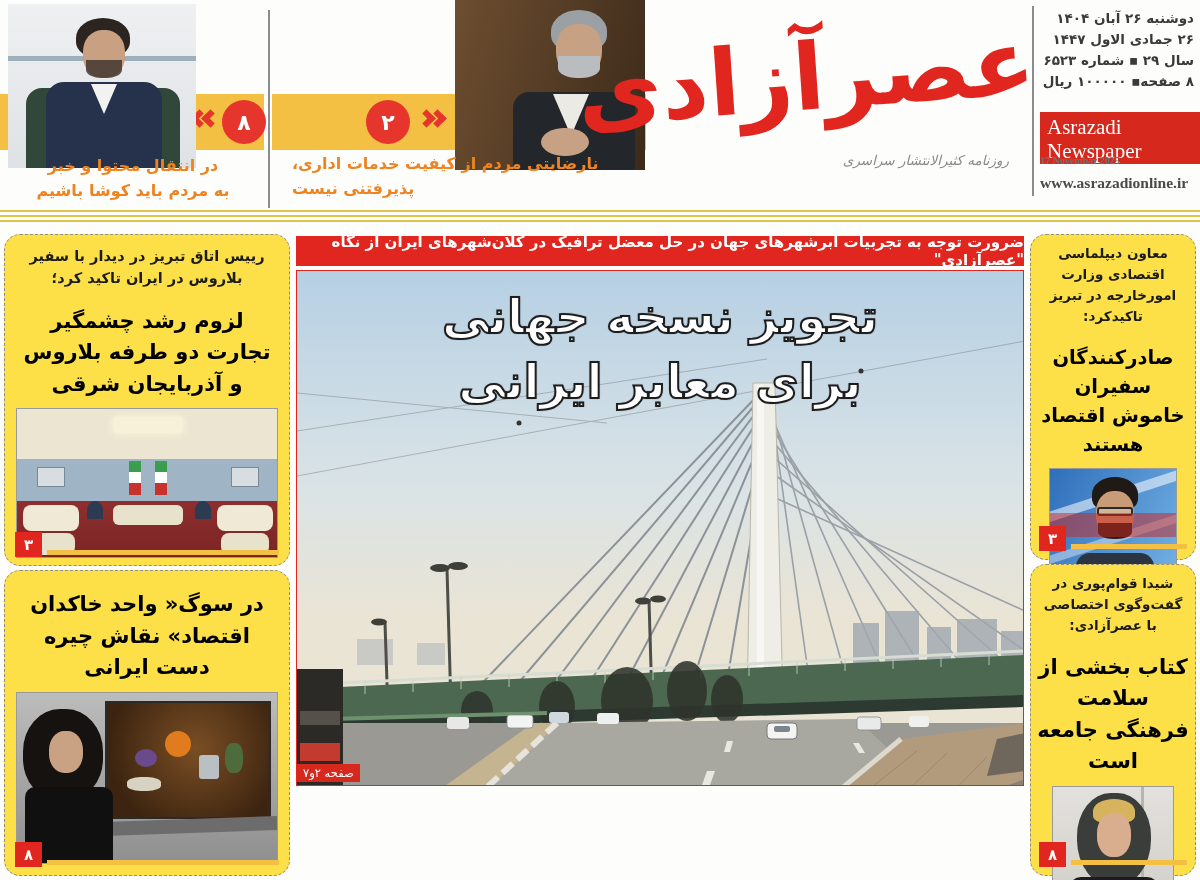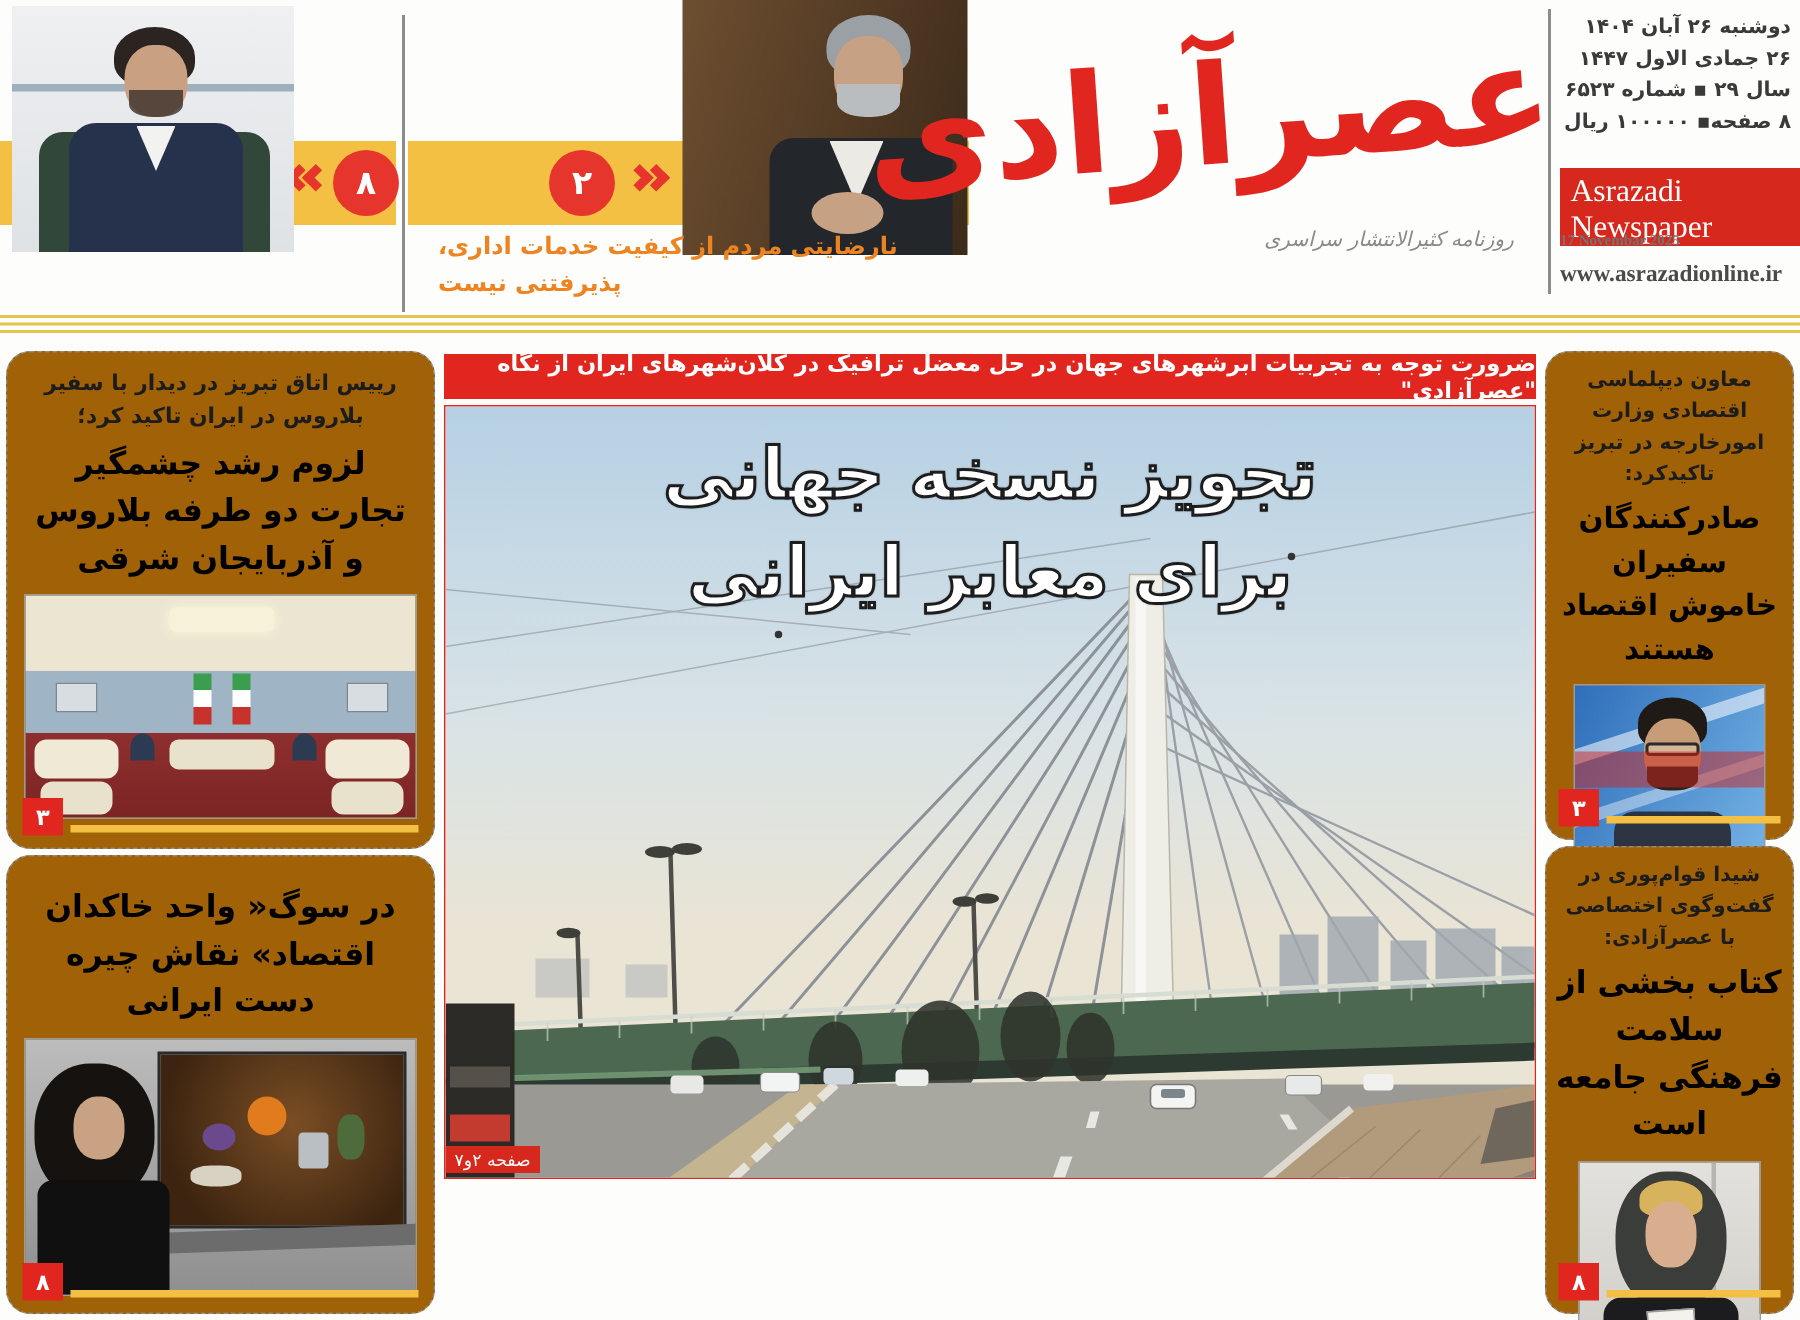--- a/index.html
+++ b/index.html
@@ -33,25 +33,25 @@
   .date-en { position:absolute; color:#737373; font-family:"Liberation Serif",serif;
     font-size:10px; font-weight:bold; }
   .website { position:absolute; color:#4a4a4a; font-family:"Liberation Serif",serif;
     font-size:15.5px; font-weight:bold; }
 
   .rules { position:absolute; left:0; top:210px; width:1200px; }
   .rules div { height:1.5px; background:#e3c34a; margin-bottom:3.5px; }
 
   
   .card { position:absolute; border:1.5px dashed #8f8f8f; border-radius:16px;
-    background:#a16207; padding:10px 10px 8px 10px; }
+    background:#fde047; padding:10px 10px 8px 10px; }
   .kicker { direction:rtl; text-align:center; font-weight:bold; color:#1c1c1c;
     font-size:14.5px; line-height:1.55; }
   .headline { direction:rtl; text-align:center; font-weight:bold; color:#000;
-    font-size:21px; line-height:1.5; margin-top:4px; }
+    font-size:21px; line-height:1.5; margin-top:16px; }
   .photo-box { position:relative; overflow:hidden; border:1px solid #9a9a9a; margin:8px auto 0 auto; }
   .badge-row { position:absolute; left:10px; bottom:8px; right:10px; height:26px; }
   .badge-sq { position:absolute; left:0; bottom:0; width:27px; height:25px; background:#e0261f;
     color:#fff; font-weight:bold; font-size:15px; display:flex; align-items:center; justify-content:center; }
   .badge-line { position:absolute; left:32px; right:0; bottom:2px; height:5px; background:#f4c043; }
 
   
   .lead-kicker { position:absolute; left:296px; top:236px; width:728px; height:30px;
     background:#e0261f; color:#fff; font-weight:bold; font-size:15px;
     display:flex; align-items:center; justify-content:center; direction:rtl; }
@@ -79,20 +79,24 @@
   <div class="badge-circle" style="left:222px; top:100px;">۸</div>
 
   <div class="abs" style="left:8px; top:4px; width:188px; height:164px; overflow:hidden; background:linear-gradient(#eef0f2,#dfe2e4);">
     <div class="deco" style="left:0; top:52px; width:188px; height:5px; background:#9fb0bd;"></div>
     <div class="deco" style="left:18px; top:84px; width:154px; height:82px; background:#31473a; border-radius:16px 16px 0 0;"></div>
     <div class="deco" style="left:38px; top:78px; width:116px; height:88px; background:#26324c; border-radius:18px 18px 0 0;"></div>
     <div class="deco" style="left:83px; top:80px; width:26px; height:30px; background:#f2f2f0; clip-path:polygon(0 0,100% 0,50% 100%);"></div>
     <div class="deco" style="left:68px; top:14px; width:54px; height:40px; background:#2b2420; border-radius:50% 50% 40% 40%;"></div>
     <div class="deco" style="left:75px; top:26px; width:42px; height:48px; background:#c9a082; border-radius:45%;"></div>
     <div class="deco" style="left:78px; top:56px; width:36px; height:18px; background:#39302a; border-radius:0 0 45% 45%; opacity:.8;"></div>
+  </div>
+  <div class="promo-title rtl" style="left:0; top:154px; width:266px;">
+    <div>در انتقال محتوا و خبر</div>
+    <div>به مردم باید کوشا باشیم</div>
   </div>
 
   <div class="vline" style="left:268px; top:10px; height:198px;"></div>
 
   <div class="yellow-band" style="left:272px; top:94px; width:374px; height:56px;"></div>
   <div class="badge-circle" style="left:366px; top:100px;">۲</div>
   <div class="abs" style="left:420px; top:112px;">
     <span class="chev right" style="position:absolute; left:0;"></span>
     <span class="chev right" style="position:absolute; left:11px;"></span>
   </div>

